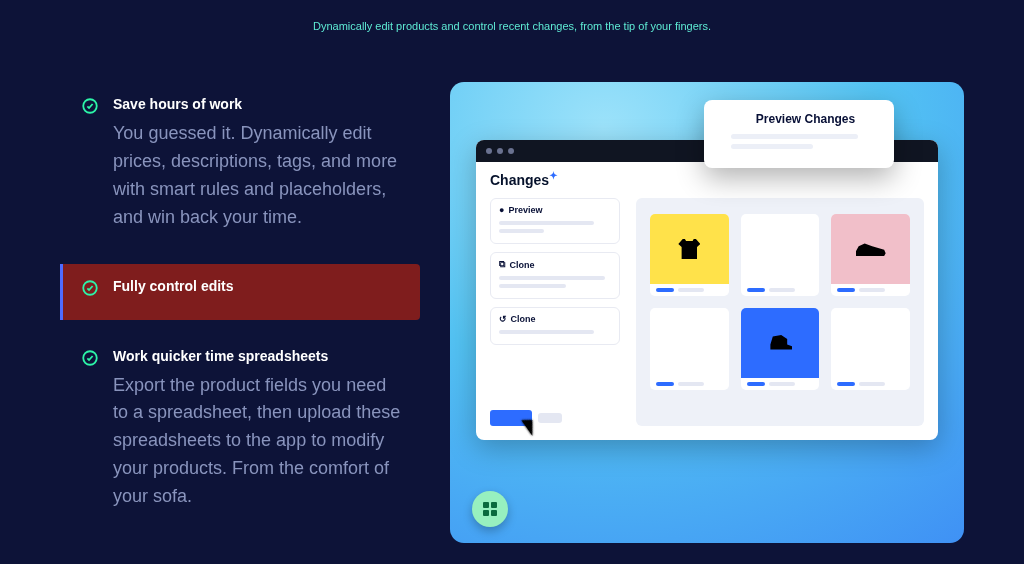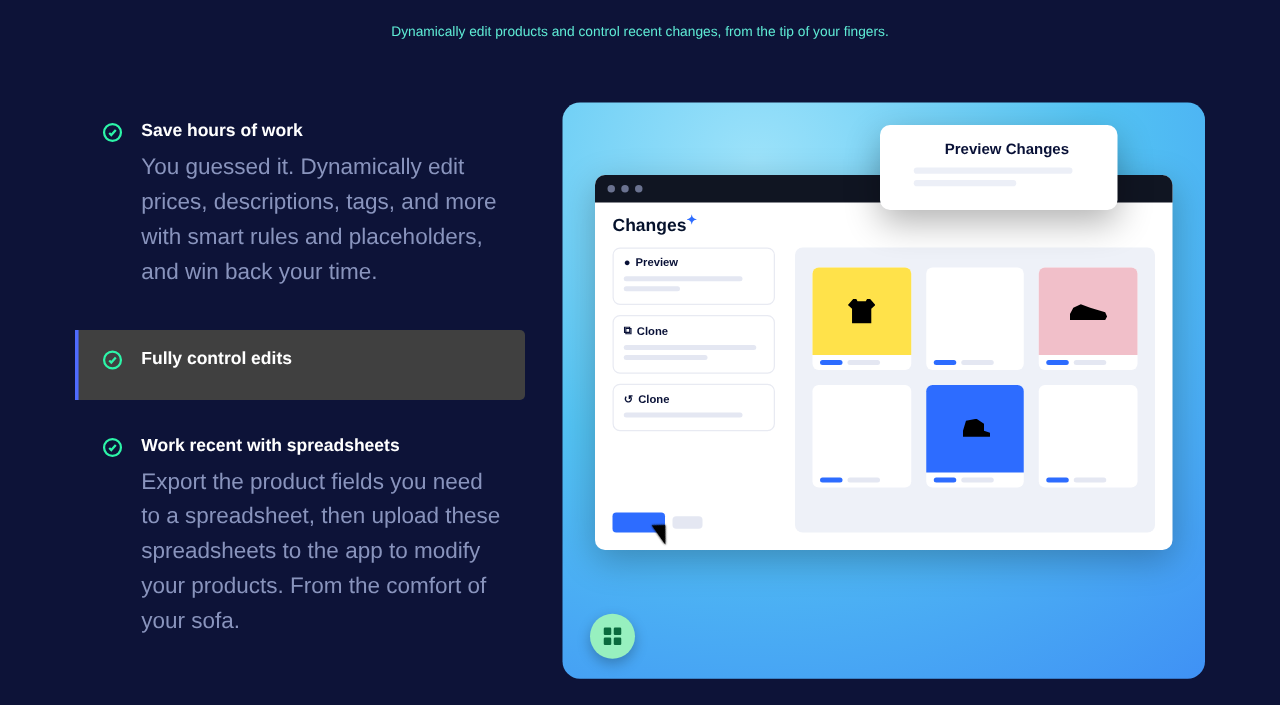--- a/index.html
+++ b/index.html
@@ -34,21 +34,21 @@
   .feature {
     display: flex;
     gap: 14px;
     padding: 14px 18px 18px 18px;
     border-left: 3px solid transparent;
     margin-bottom: 14px;
     cursor: pointer;
     border-radius: 0 4px 4px 0;
   }
   .feature.active {
-    background: #404040;
+    background: #7f1d1d;
     border-left: 3px solid #4f6bff;
   }
   .feature .icon svg { width: 18px; height: 18px; display: block; margin-top: 1px; }
   .feature h3 {
     font-size: 14px;
     font-weight: 900;
     margin-bottom: 8px;
     color: #fff;
   }
   .feature p {
@@ -205,21 +205,21 @@
       </div>
 
       <div class="feature">
         <div class="icon">
           <svg viewBox="0 0 24 24" fill="none" stroke="#2cf5a8" stroke-width="2.4">
               <circle cx="12" cy="12" r="9"></circle>
               <path d="M8.5 12.5l2.2 2.2 4.8-5.4"></path>
             </svg>
         </div>
         <div>
-          <h3>Work recent with spreadsheets</h3>
+          <h3>Work quicker time spreadsheets</h3>
           <p>Export the product fields you need to a spreadsheet, then upload these spreadsheets to the app to modify your products. From the comfort of your sofa.</p>
         </div>
       </div>
 
     </div>
 
     <div class="right">
       <div class="mock-browser">
         <div class="preview-pop">
           <div class="pt">Preview Changes</div>

